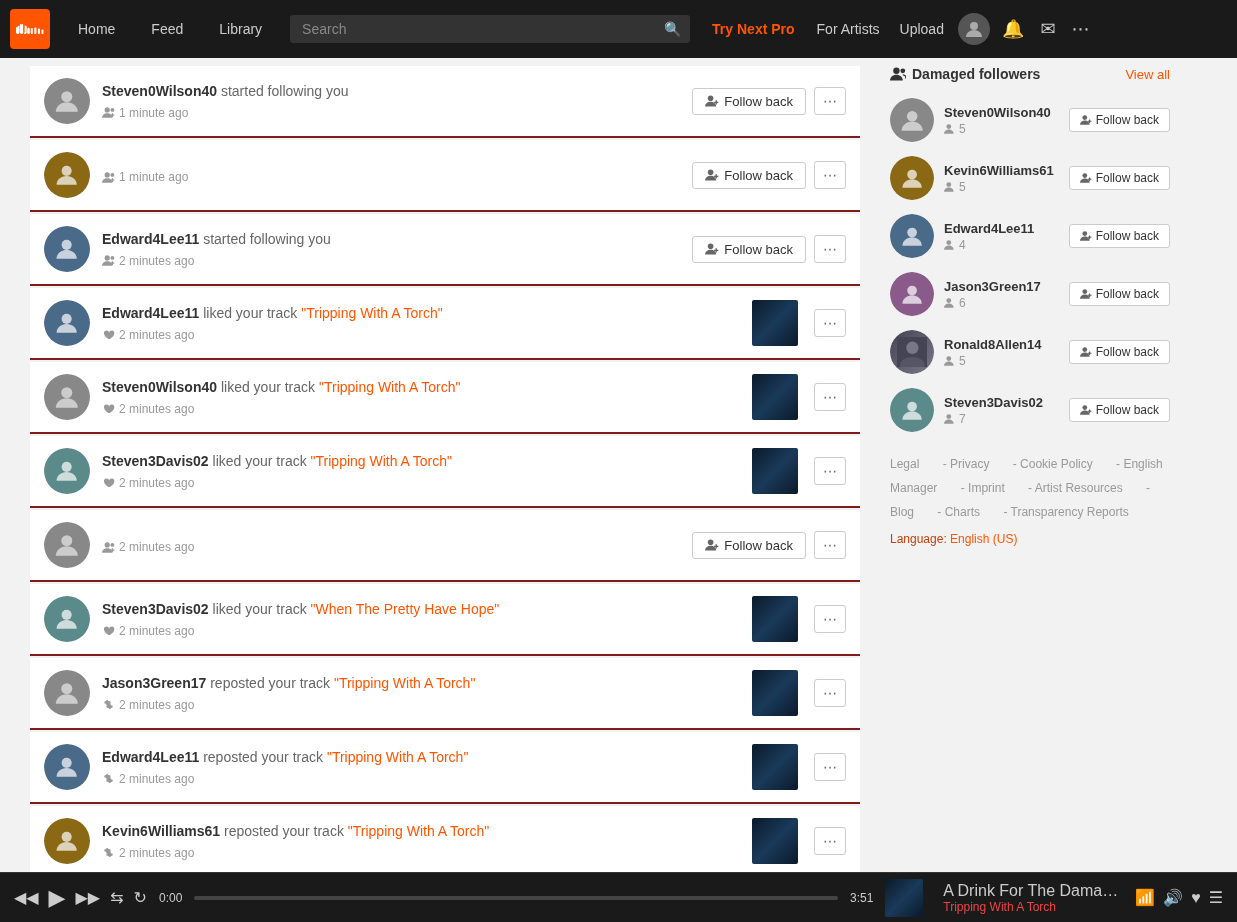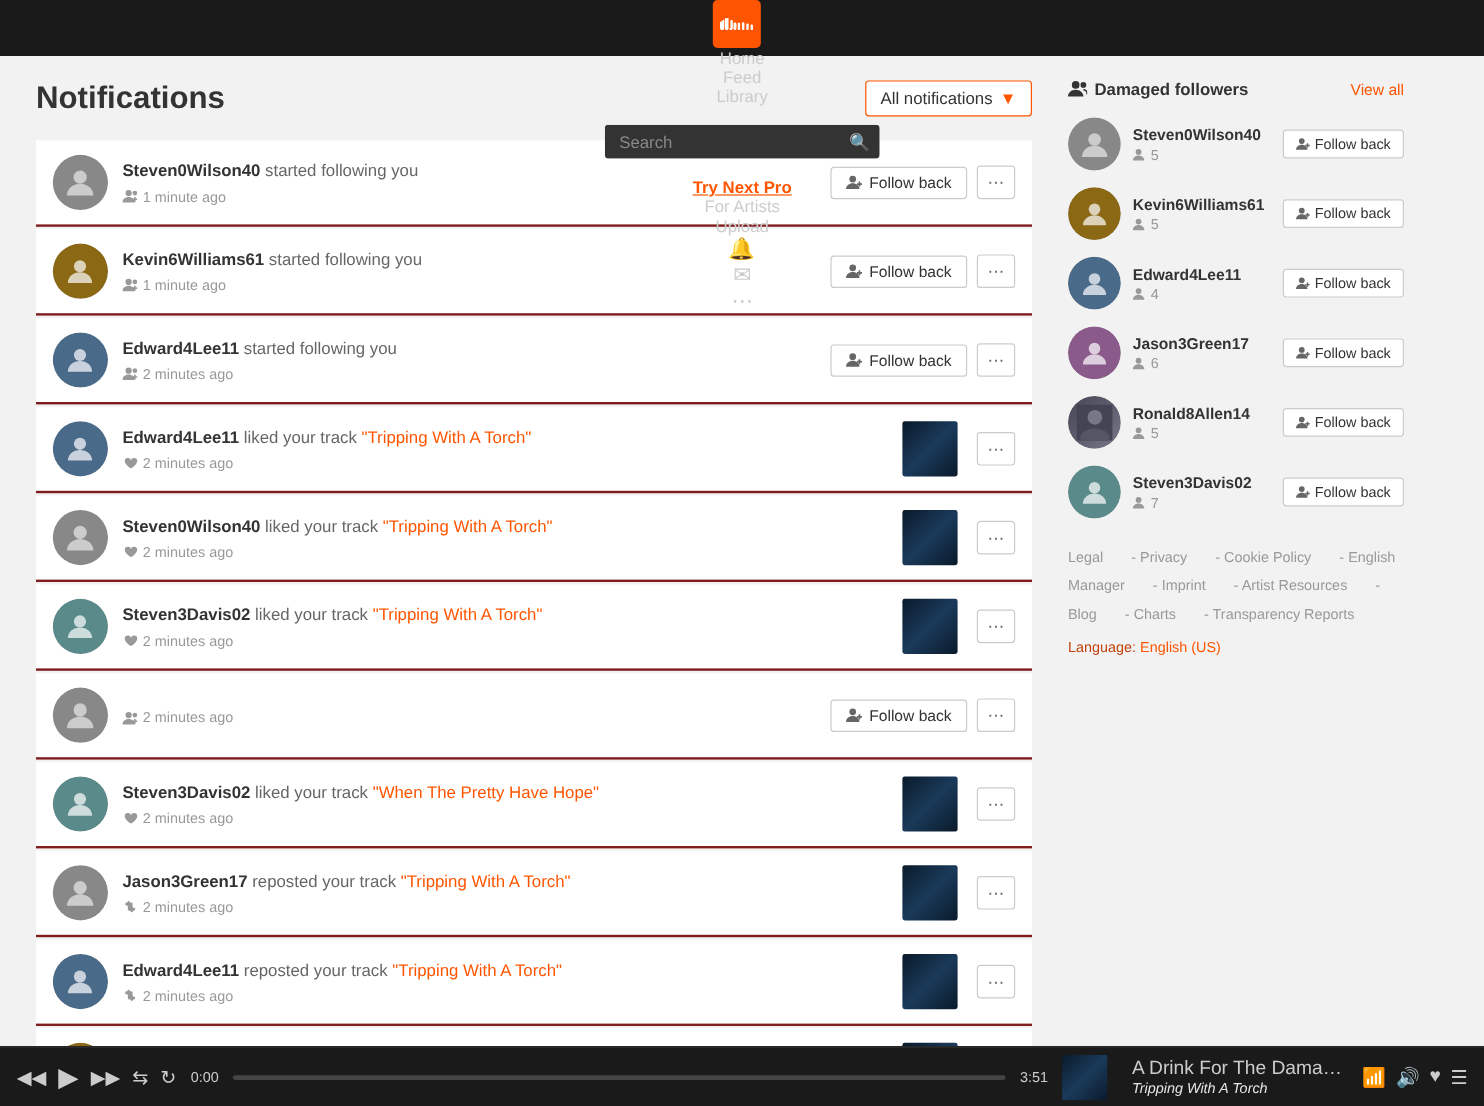--- a/index.html
+++ b/index.html
@@ -1,21 +1,21 @@
 <!DOCTYPE html>
 <html><head>
   <meta charset="utf-8">
   <style>
     * { box-sizing: border-box; margin: 0; padding: 0; }
     body { font-family: -apple-system, BlinkMacSystemFont, 'Segoe UI', sans-serif; background: #f2f2f2; color: #333; font-size: 14px; }
 
     
     .top-nav {
-      display: flex; align-items: center; background: #1a1a1a; height: 46px;
-      padding: 0 10px; gap: 0; position: fixed; top: 0; left: 0; right: 0; z-index: 100; flex-direction: column;
+      display: flex; align-items: center; background: #1a1a1a; height: 58px;
+      padding: 0 10px; gap: 0; position: fixed; top: 0; left: 0; right: 0; z-index: 100;
     }
     .nav-logo {
       background: #f50; border-radius: 4px; width: 40px; height: 40px;
       display: flex; align-items: center; justify-content: center; margin-right: 10px; flex-shrink: 0;
     }
     .nav-logo svg { width: 28px; height: 18px; fill: white; }
     .nav-btn {
       color: #ccc; background: none; border: none; padding: 0 18px; height: 46px;
       font-size: 14px; cursor: pointer; white-space: nowrap;
     }
@@ -24,21 +24,21 @@
     }
     .search-wrap input {
       width: 100%; padding: 6px 36px 6px 12px; border-radius: 3px;
       border: none; background: #333; color: #ccc; font-size: 14px; outline: none;
     }
     .search-wrap input::placeholder { color: #888; }
     .search-icon-btn {
       position: absolute; right: 8px; top: 50%; transform: translateY(-50%);
       background: none; border: none; color: #888; cursor: pointer; font-size: 14px;
     }
-    .nav-pro { color: #f50; font-weight: bold; font-size: 14px; padding: 0 12px; cursor: pointer; white-space: nowrap; text-decoration: underline; }
+    .nav-pro { color: #f50; font-weight: bold; font-size: 14px; padding: 0 12px; cursor: pointer; white-space: nowrap; }
     .nav-text-btn { color: #ccc; background: none; border: none; padding: 0 10px; font-size: 14px; cursor: pointer; white-space: nowrap; }
     .nav-avatar { width: 32px; height: 32px; border-radius: 50%; background: #555; margin: 0 4px; cursor: pointer; overflow: hidden; display: flex; align-items: center; justify-content: center; }
     .nav-icon-btn { color: #ccc; background: none; border: none; padding: 0 8px; font-size: 18px; cursor: pointer; }
 
     
     .main-layout {
       display: flex; margin-top: 46px; min-height: calc(100vh - 46px - 50px);
     }
     .notifications-panel {
       flex: 1; max-width: 880px; padding: 20px 20px 20px 30px;
@@ -131,21 +131,21 @@
     .player-track-thumb-inner {
       width: 100%; height: 100%;
       background: linear-gradient(135deg, #0a1a2a 0%, #1a3a5a 50%, #0a1a2a 100%);
     }
     .player-progress { flex: 1; display: flex; align-items: center; gap: 8px; }
     .time-label { color: #ccc; font-size: 12px; white-space: nowrap; }
     .progress-bar { flex: 1; height: 4px; background: #444; border-radius: 2px; cursor: pointer; position: relative; }
     .progress-fill { width: 0%; height: 100%; background: #f50; border-radius: 2px; }
     .player-track-info { display: flex; flex-direction: column; min-width: 0; margin-left: 8px; }
     .player-track-title { font-size: 16px; color: #ccc; white-space: nowrap; overflow: hidden; text-overflow: ellipsis; max-width: 180px; }
-    .player-track-artist { font-size: 12px; color: #e5e5e5; white-space: nowrap; overflow: hidden; text-overflow: ellipsis; max-width: 180px; font-style: italic; }
+    .player-track-artist { font-size: 12px; color: #ef4444; white-space: nowrap; overflow: hidden; text-overflow: ellipsis; max-width: 180px; }
     .player-right { display: flex; align-items: center; gap: 8px; }
     .player-icon-btn { background: none; border: none; color: #ccc; cursor: pointer; font-size: 16px; }
   </style>
 </head>
 <body>
 
 <nav class="top-nav">
   <div class="nav-logo">
     <svg viewBox="0 0 55 28" xmlns="http://www.w3.org/2000/svg">
       <path d="M0 20.5c0 2 1.6 3.5 3.5 3.5s3.5-1.5 3.5-3.5V8c0-.5-.4-.9-.9-.8-1.6.4-2.8 1.5-3.3 3-.3-.2-.6-.3-1-.3C.7 10 0 10.7 0 11.5v9z"></path>
@@ -175,27 +175,20 @@
       </svg>
   </div>
   <button class="nav-icon-btn">🔔</button>
   <button class="nav-icon-btn">✉</button>
   <button class="nav-icon-btn">⋯</button>
 </nav>
 
 <div class="main-layout">
 
   <div class="notifications-panel">
-    <div class="notifications-header">
-      <h1 class="notifications-title">Notifications</h1>
-      <div class="filter-dropdown">
-        <span>All notifications</span>
-        <span class="chevron">▼</span>
-      </div>
-    </div>
 
     <div id="notif-list">
         <div class="notif-item">
     <div class="notif-avatar">
             <div style="width:46px;height:46px;border-radius:50%;background:#888;display:flex;align-items:center;justify-content:center;">
       <svg width="27.599999999999998" height="27.599999999999998" viewBox="0 0 20 20" fill="#ccc">
                 <circle cx="10" cy="7" r="4"></circle>
                 <path d="M2 18c0-4 3.6-7 8-7s8 3 8 7"></path>
               </svg>
     </div>
@@ -232,24 +225,20 @@
         <div class="notif-item">
     <div class="notif-avatar">
             <div style="width:46px;height:46px;border-radius:50%;background:#8B6914;display:flex;align-items:center;justify-content:center;">
     <svg width="25.3" height="25.3" viewBox="0 0 20 20" fill="rgba(255,255,255,0.7)">
                 <circle cx="10" cy="7" r="4"></circle>
                 <path d="M2 18c0-4 3.6-7 8-7s8 3 8 7"></path>
               </svg>
   </div>
           </div>
     <div class="notif-content">
-      <div class="notif-text">
-        <span class="username">Kevin6Williams61</span>
-        <span class="action"> started following you</span>
-      </div>
       <div class="notif-meta">
         <svg viewBox="0 0 20 20" fill="#999">
                 <circle cx="8" cy="6" r="4"></circle>
                 <path d="M0 18c0-4 3.6-7 8-7s8 3 8 7"></path>
                 <circle cx="16" cy="6" r="3"></circle>
                 <line x1="16" y1="11" x2="16" y2="17" stroke="#999" stroke-width="2"></line>
                 <line x1="13" y1="14" x2="19" y2="14" stroke="#999" stroke-width="2"></line>
               </svg>
         <span>1 minute ago</span>
       </div>

